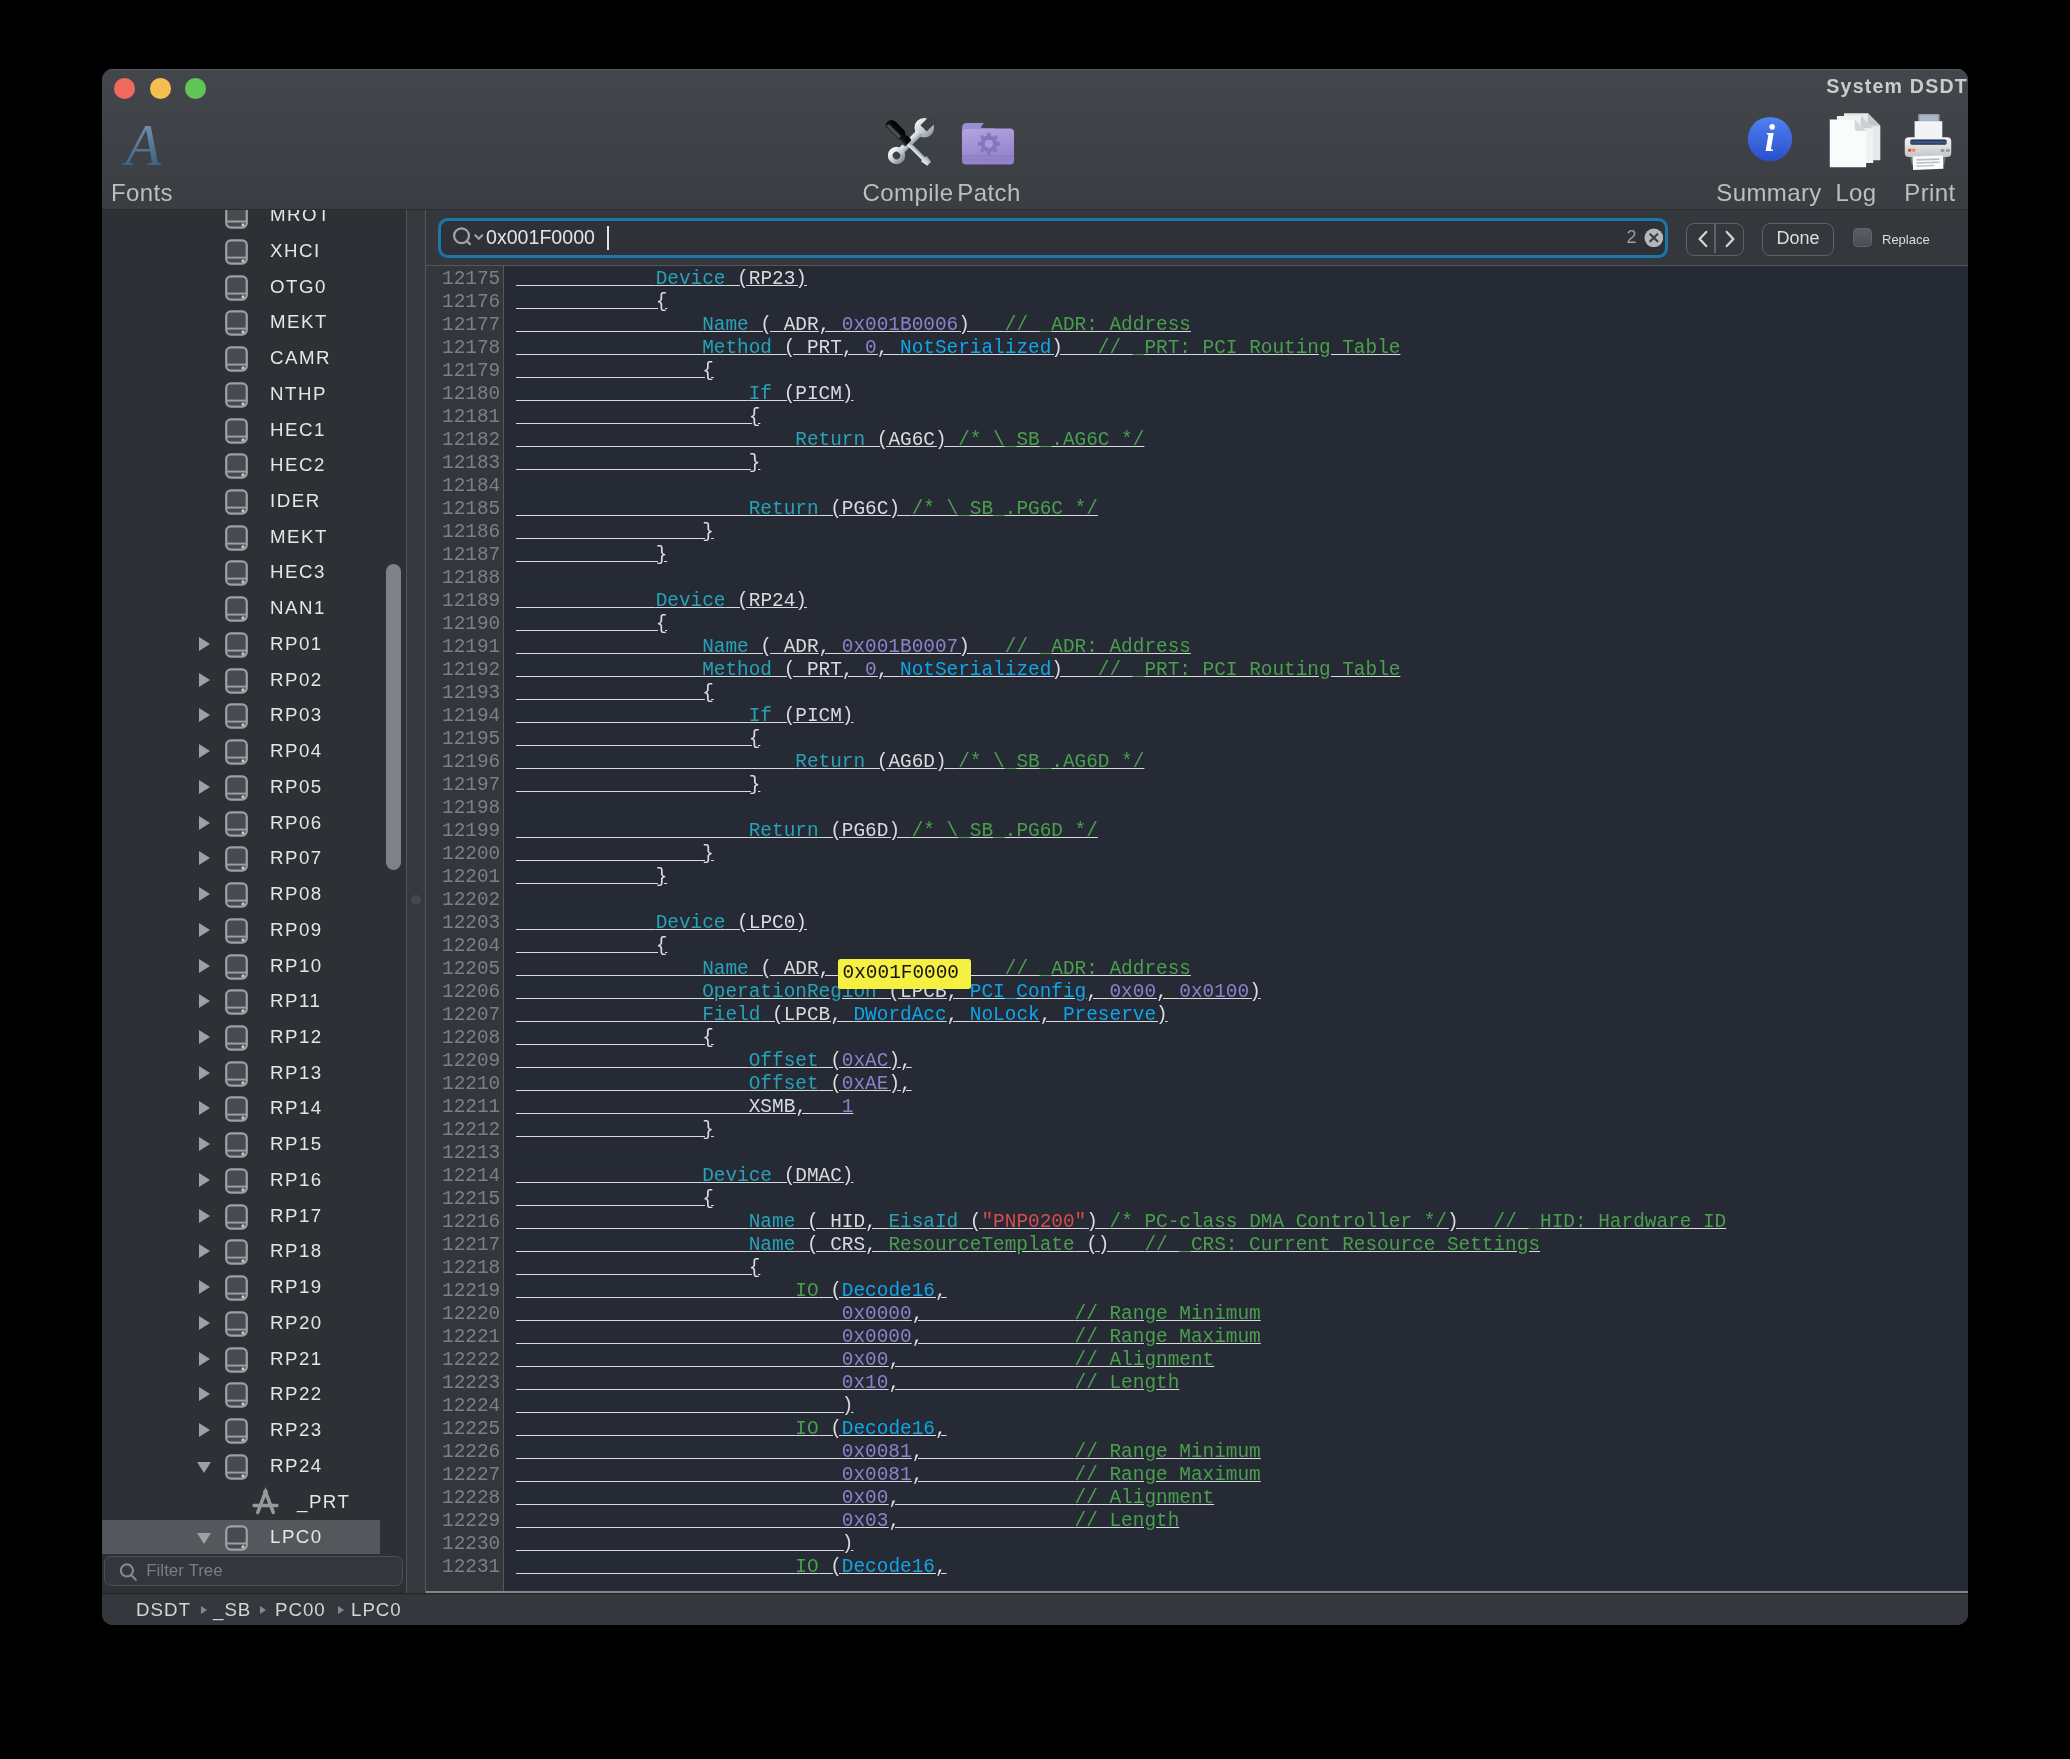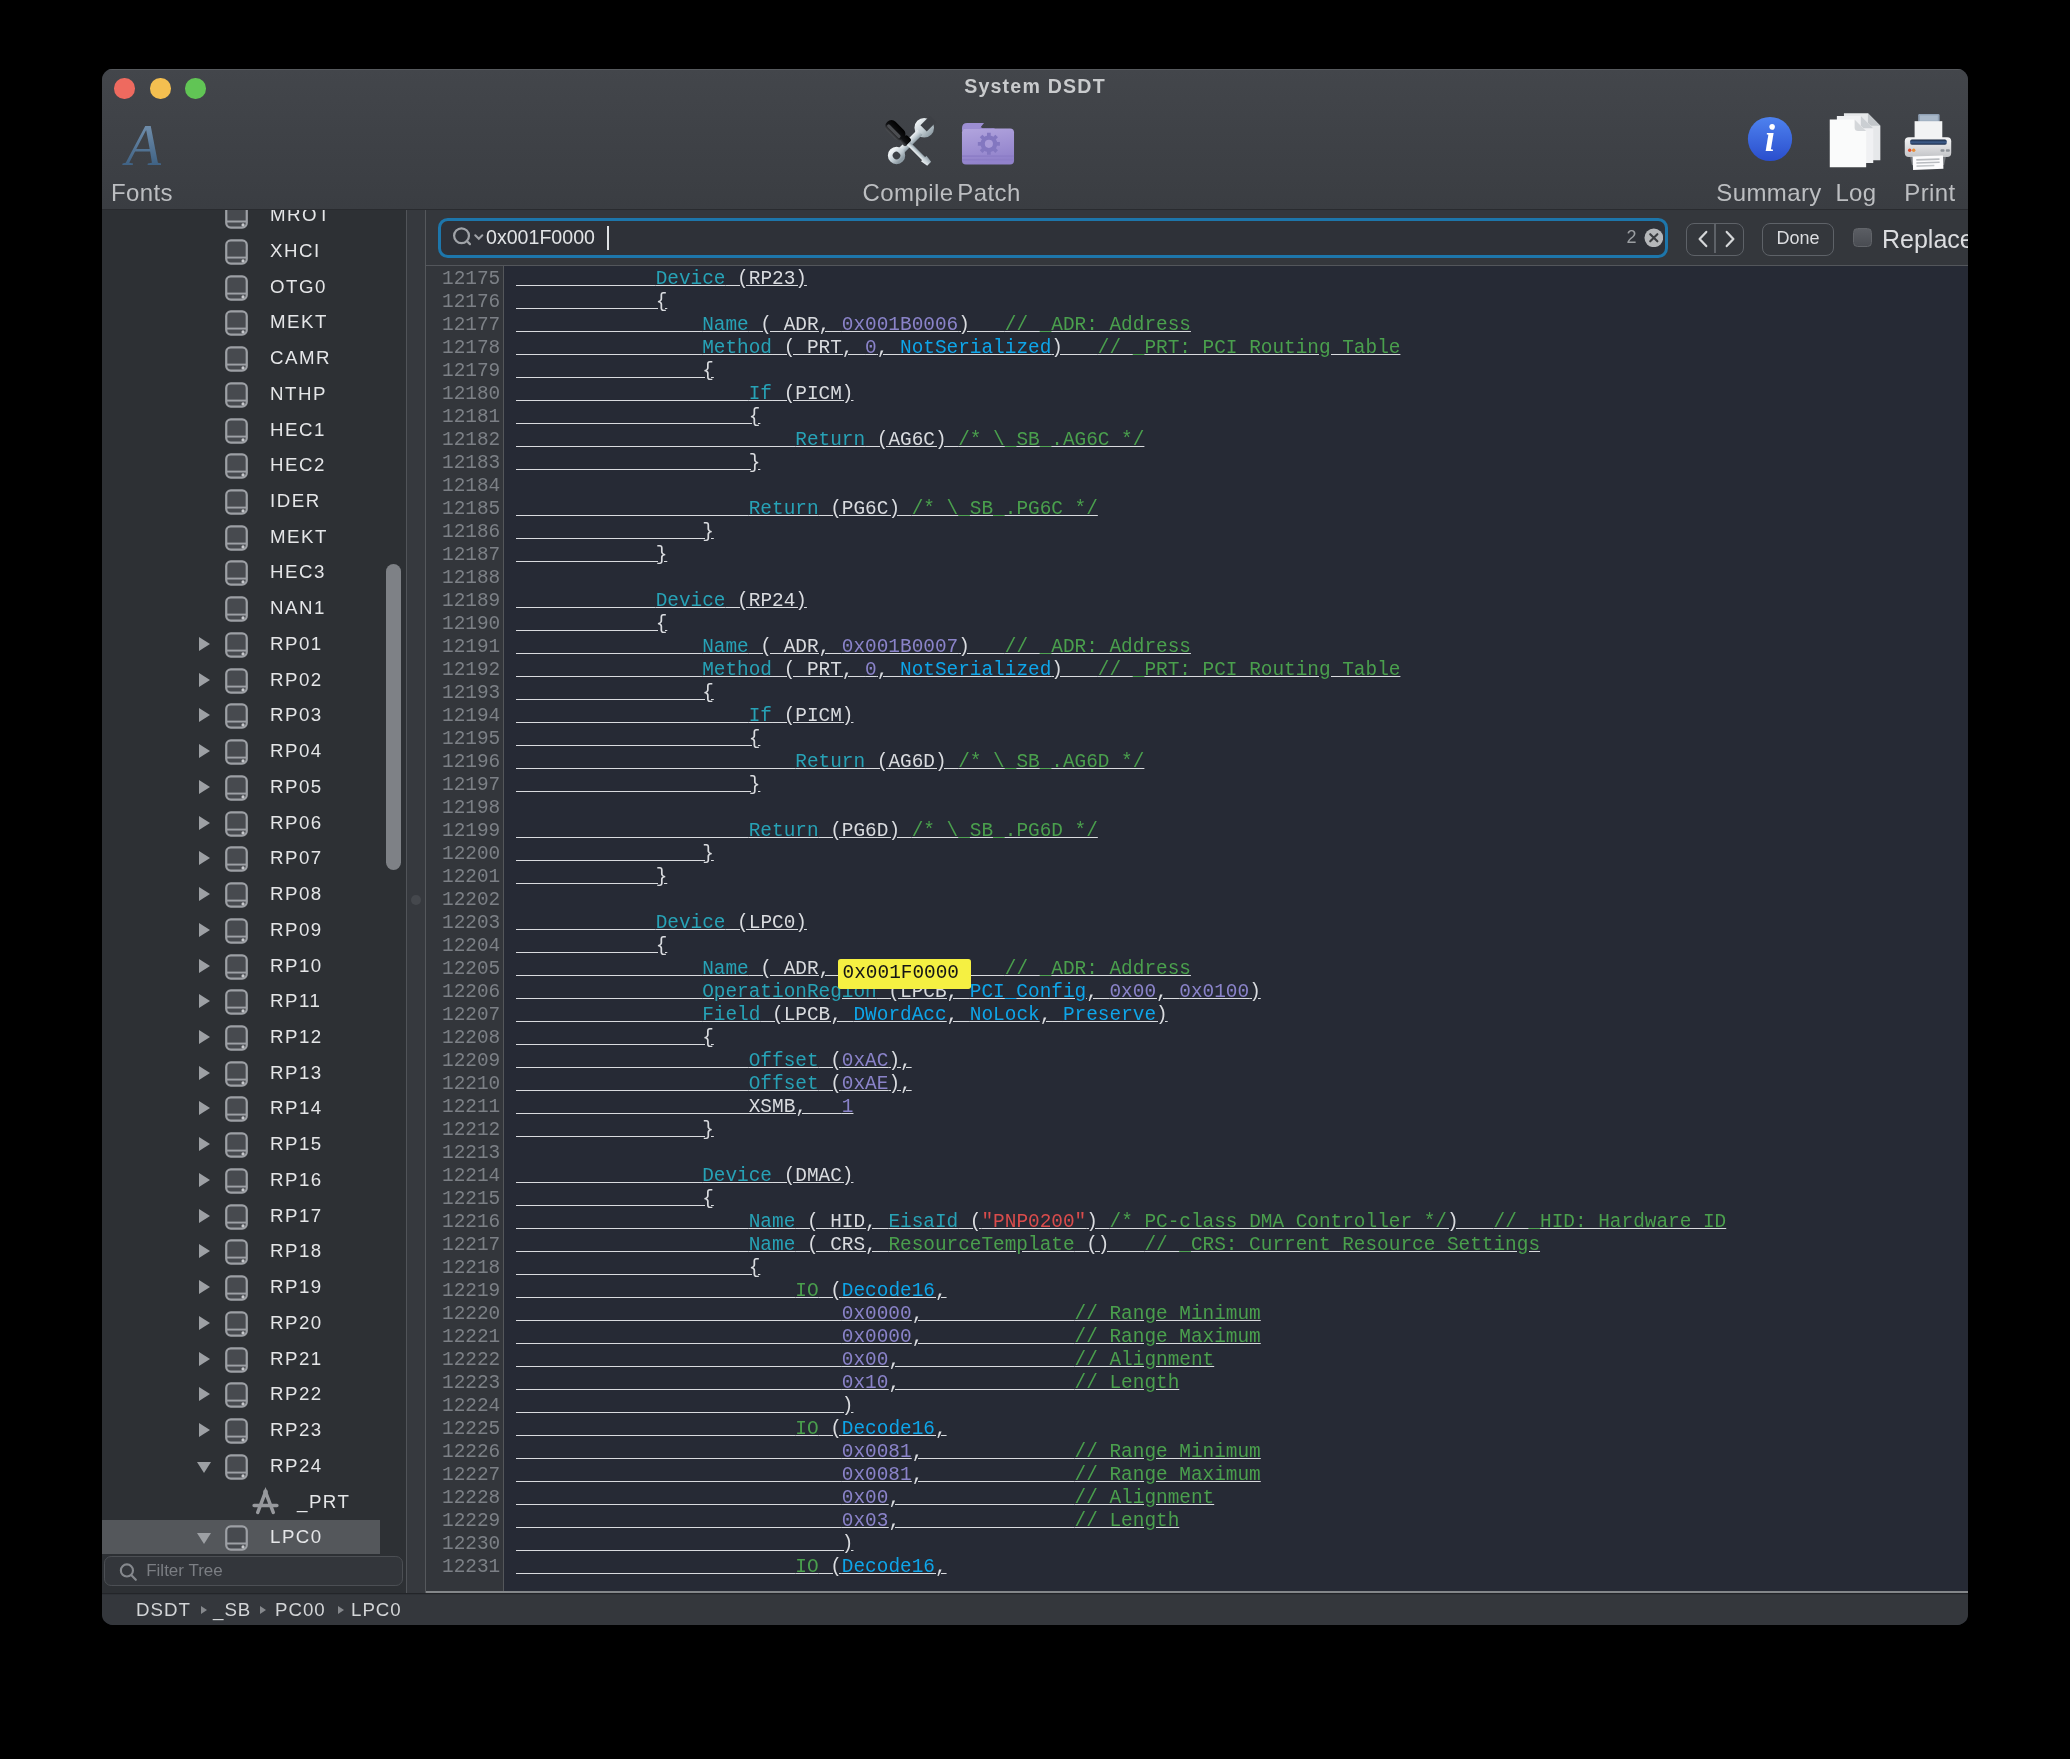--- a/index.html
+++ b/index.html
@@ -5,21 +5,21 @@
 body { font-family:"Liberation Sans", sans-serif; position:relative; }
 #win { position:absolute; left:102px; top:69px; width:1866px; height:1556px;
   border-radius:10.7px; overflow:hidden; background:#262a35; }
 .abs { position:absolute; }
 
 
 #toolbar { position:absolute; left:0; top:0; width:100%; height:141px;
   background:linear-gradient(#43464b,#3a3d42); border-bottom:1.8px solid #292b2f;
   box-shadow:inset 0 0.9px 0 #56595d; z-index:40; }
 .light { position:absolute; width:20.5px; height:20.5px; border-radius:50%; top:9px; }
-#title { position:absolute; left:0; right:0; top:6.2px; text-align:center;
+#title { position:absolute; left:0; right:0; top:6.2px; text-align:right;
   font-size:19.6px; font-weight:600; letter-spacing:1.2px; color:#c9cbcd; }
 .tbl { position:absolute; font-size:24px; letter-spacing:0.4px; color:#bcbec1; top:110px; transform:translateX(-50%); white-space:nowrap; }
 
 
 #sidebar { position:absolute; left:0; top:139px; width:304px; height:1385px;
   background:#2d3034; z-index:10; }
 .trow { position:absolute; left:0; width:278px; height:34px; }
 .trow.sel { background:#54575b; }
 .tlab { position:absolute; left:168px; top:0; line-height:34px; font-size:18.7px;
   letter-spacing:1.5px; color:#e5e6e8; }
@@ -69,21 +69,21 @@
 #scount { position:absolute; right:28.5px; top:0; line-height:33px; font-size:18px; color:#9b9ea2; }
 #seg { position:absolute; left:1584px; top:154px; width:58px; height:33px;
   border:1.8px solid #5e6268; border-radius:8px; z-index:6; }
 #seg .div { position:absolute; left:27px; top:0; width:1.8px; height:29px; background:#5e6268; }
 #done { position:absolute; left:1660px; top:154px; width:72px; height:33px;
   border:1.8px solid #5e6268; border-radius:8px; z-index:6; text-align:center;
   line-height:29px; font-size:18px; color:#dcdde0; }
 #cbox { position:absolute; left:1751px; top:159px; width:18.7px; height:18.7px;
   border-radius:4.5px; background:linear-gradient(#5b5e64,#494c52); border:0.9px solid #616469; z-index:6; }
 #replab { position:absolute; left:1780px; top:154px; height:33px; line-height:33px;
-  font-size:25px; color:#dcdde0; z-index:6; }
+  font-size:13px; color:#dcdde0; z-index:6; }
 
 
 #status { position:absolute; left:0; top:1524px; width:100%; height:32px;
   background:#34373c; z-index:20; box-shadow:inset 0 1.3px 0 #232529; }
 #status span { position:absolute; top:0; line-height:33px; font-size:18.7px;
   letter-spacing:1px; color:#d3d5d7; }
 #status .bsep { position:absolute; width:0; height:0; top:12.5px;
   border-left:6.7px solid #85888c; border-top:4.3px solid transparent; border-bottom:4.3px solid transparent; }
 </style></head>
 <body>

